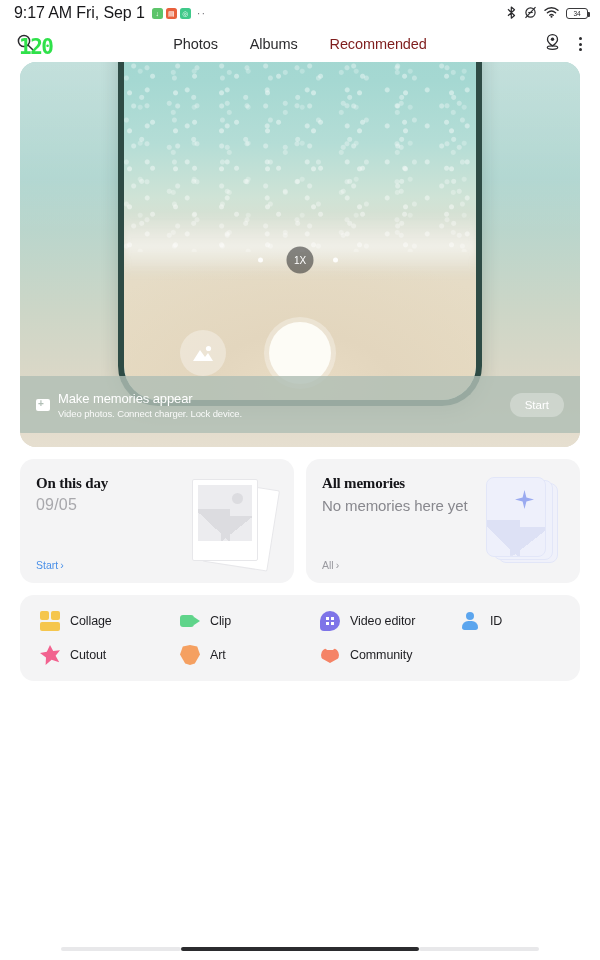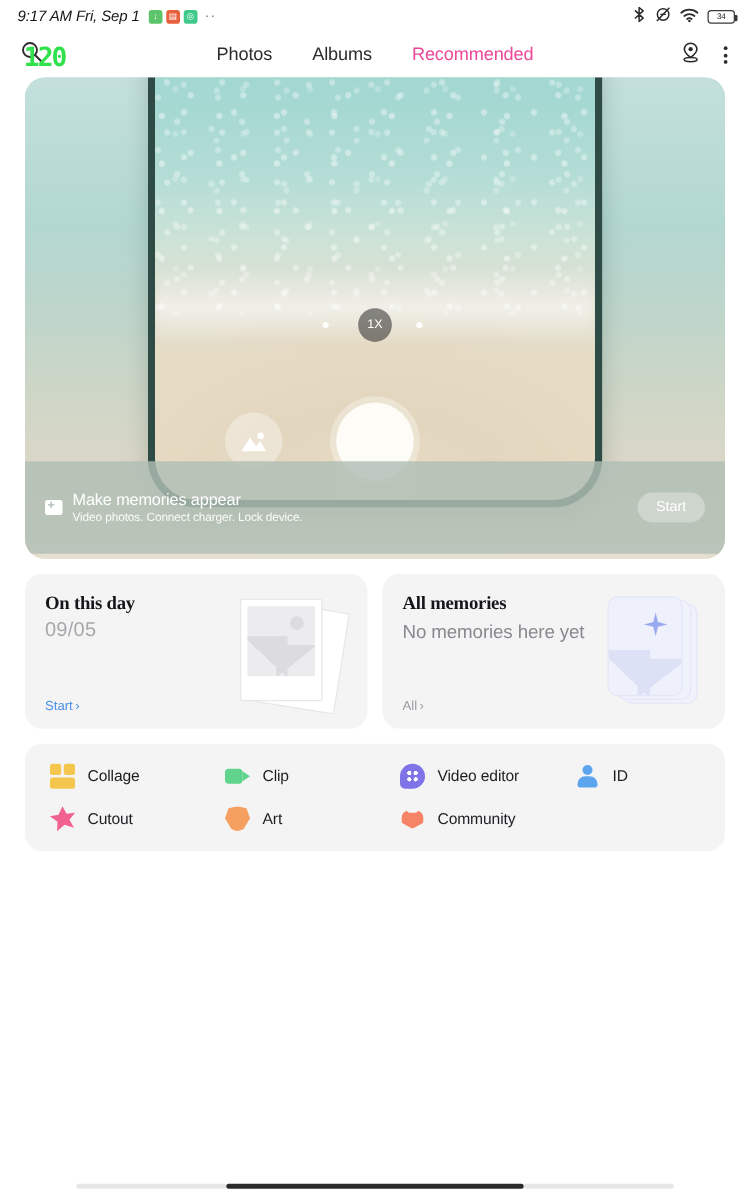--- a/index.html
+++ b/index.html
@@ -15,21 +15,21 @@
   
   .statusbar {
     height: 26px;
     display: flex;
     align-items: center;
     padding: 0 12px 0 14px;
     font-size: 11.5px;
     color: #1c1c1e;
     letter-spacing: -0.1px;
   }
-  .sb-time { font-size: 12px; color: #17171a; white-space: nowrap; font-style: italic; }
+  .sb-time { font-size: 16px; color: #17171a; white-space: nowrap; }
   .sb-app-icons { display: flex; align-items: center; gap: 3px; margin-left: 7px; }
   .sb-app {
     width: 11px; height: 11px;
     border-radius: 2.5px;
     display: flex; align-items: center; justify-content: center;
     color: #fff; font-size: 7px; line-height: 1;
   }
   .sb-dots { margin-left: 6px; color: #75757a; font-size: 11px; letter-spacing: 1px; }
   .sb-spacer { flex: 1; }
   .sb-right { display: flex; align-items: center; gap: 7px; }
@@ -73,21 +73,21 @@
     display: flex;
     justify-content: center;
     align-items: center;
     gap: 32px;
   }
   .tab {
     font-size: 14.5px;
     color: #2b2b2e;
     letter-spacing: -0.1px;
   }
-  .tab.active { color: #ec4899; text-align: right; }
+  .tab.active { color: #7f1d1d; text-align: right; }
   .hdr-right { margin-left: auto; display: flex; align-items: center; gap: 14px; z-index: 4; }
   .dots-vert { display: flex; flex-direction: column; gap: 2.5px; align-items: center; padding: 2px 4px; }
   .dots-vert i { width: 3px; height: 3px; border-radius: 50%; background: #2b2b2e; display: block; }
 
   
   .hero {
     position: relative;
     margin: 0 20px;
     height: 385px;
     border-radius: 16px;
@@ -186,22 +186,22 @@
     width: 46px; height: 46px;
     border-radius: 50%;
     background: rgba(255,255,255,0.34);
     display: flex; align-items: center; justify-content: center;
   }
   .cam-side.gallery { left: 160px; }
 
   
   .hero-caption {
     position: absolute;
-    left: 0; right: 0; bottom: 4px;
-    height: 74px;
+    left: 0; right: 0; bottom: 14px;
+    height: 57px;
     background: rgba(176,190,181,0.82);
     display: flex;
     align-items: center;
     padding: 0 16px;
   }
   .cap-icon {
     width: 14px; height: 12px;
     border-radius: 2px;
     background: #ffffff;
     position: relative;

